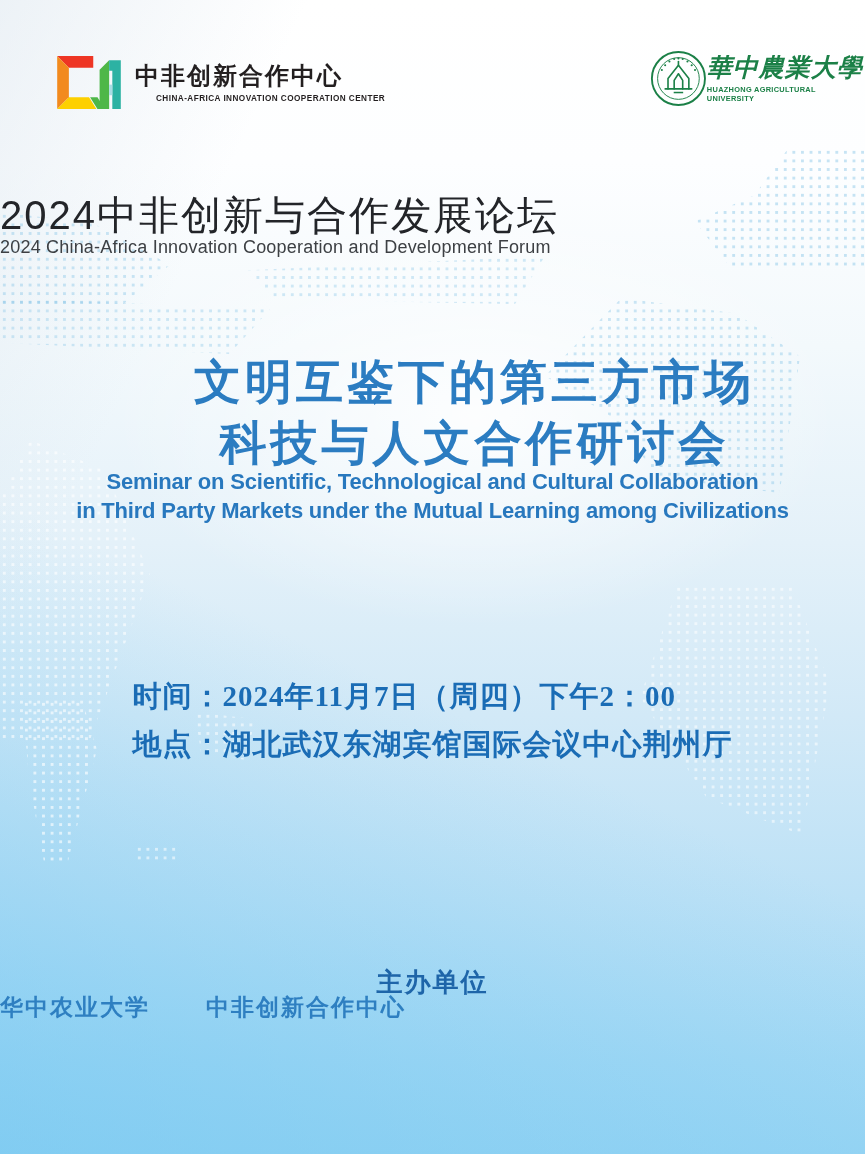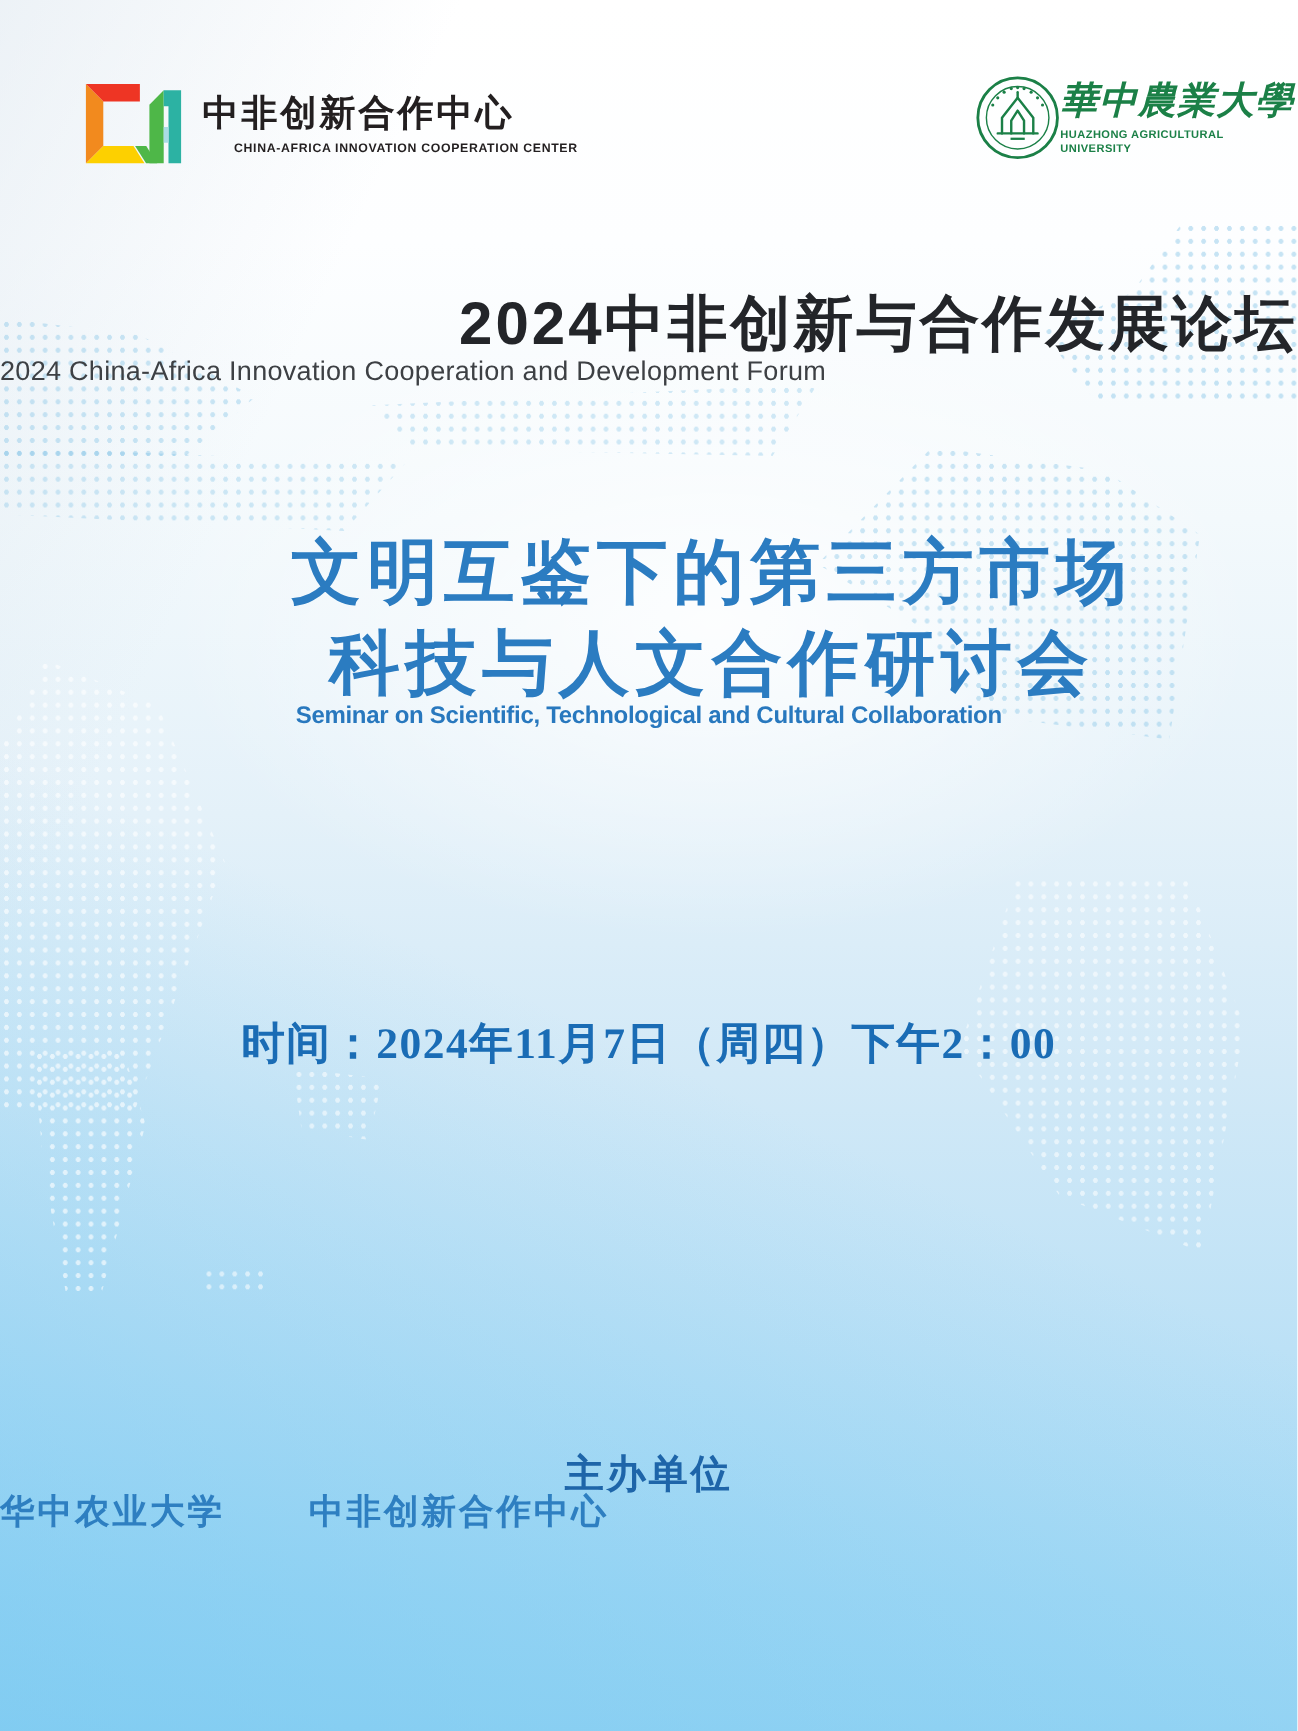--- a/index.html
+++ b/index.html
@@ -51,32 +51,32 @@
   .ca-text .zh { font-size:24px; font-weight:800; color:#231f20; letter-spacing:2px;
                  font-family:"Liberation Sans", sans-serif; line-height:1.2; }
   .ca-text .en { font-size:8.2px; font-weight:700; color:#231f20; letter-spacing:0.45px; margin-top:3px;padding-left:21px; }
 
   .hzau-logo { position:absolute; left:650px; top:50px; display:flex; align-items:center; gap:0; }
   .hzau-text .zh { font-size:25px; font-weight:700; color:#1b8047; letter-spacing:1px;
                    font-family:"Liberation Serif","DejaVu Serif",serif; font-style:italic; line-height:1.15; }
   .hzau-text .en { font-size:7.4px; font-weight:700; color:#1b8047; letter-spacing:0.3px; margin-top:2px; }
 
   
-  .forum-title { position:absolute; left:0; top:188px; width:100%; text-align:right;
-    font-size:40px; font-weight:700; color:#232529; letter-spacing:2px;
+  .forum-title { position:absolute; left:0; top:188px; width:100%; text-align:left;
+    font-size:40px; font-weight:400; color:#232529; letter-spacing:2px;
     font-family:"Liberation Sans","DejaVu Sans",sans-serif; }
   .forum-title-en { position:absolute; left:0; top:237px; width:100%; text-align:left;
     font-size:18px; font-weight:400; color:#3d4044; letter-spacing:0.2px; }
 
   
   .seminar-title { position:absolute; left:0; top:352px; width:100%; text-align:center;
     font-size:47px; font-weight:800; color:#2b7cc1; letter-spacing:4px; line-height:1.3;
     font-family:"Liberation Serif","DejaVu Serif",serif;margin-left:42px; }
   .seminar-en { position:absolute; left:0; top:468px; width:100%; text-align:center;
-    font-size:16px; font-weight:700; color:#2878be; line-height:1.3; letter-spacing:-0.2px; }
+    font-size:22px; font-weight:700; color:#2878be; line-height:1.3; letter-spacing:-0.2px; }
 
   
   .details { position:absolute; left:0; top:638px; width:100%; text-align:center; }
   .details-inner { display:inline-block; text-align:left;
     font-size:29px; font-weight:700; color:#1a6cb5; letter-spacing:1px; line-height:1.66;
     font-family:"Liberation Serif","DejaVu Serif",serif;margin-top:34px; }
 
   
   .host-label { position:absolute; left:0; top:965px; width:100%; text-align:center;
     font-size:26px; font-weight:800; color:#1e65a9; letter-spacing:2px; }
@@ -147,25 +147,27 @@
 
   <div class="forum-title">2024中非创新与合作发展论坛</div>
   <div class="forum-title-en">2024 China-Africa Innovation Cooperation and Development Forum</div>
 
   <div class="seminar-title">
     <div>文明互鉴下的第三方市场</div>
     <div>科技与人文合作研讨会</div>
   </div>
   <div class="seminar-en">
     <div>Seminar on Scientific, Technological and Cultural Collaboration</div>
+    <div>in Third Party Markets under the Mutual Learning among Civilizations</div>
   </div>
 
   <div class="details">
     <div class="details-inner">
       <div>时间：2024年11月7日（周四）下午2：00</div>
+      <div>地点：湖北武汉东湖宾馆国际会议中心荆州厅</div>
     </div>
   </div>
 
   <div class="host-label">主办单位</div>
   <div class="host-names">
     <span>华中农业大学</span><span class="gap"></span><span>中非创新合作中心</span>
   </div>
 
 </div>
 

